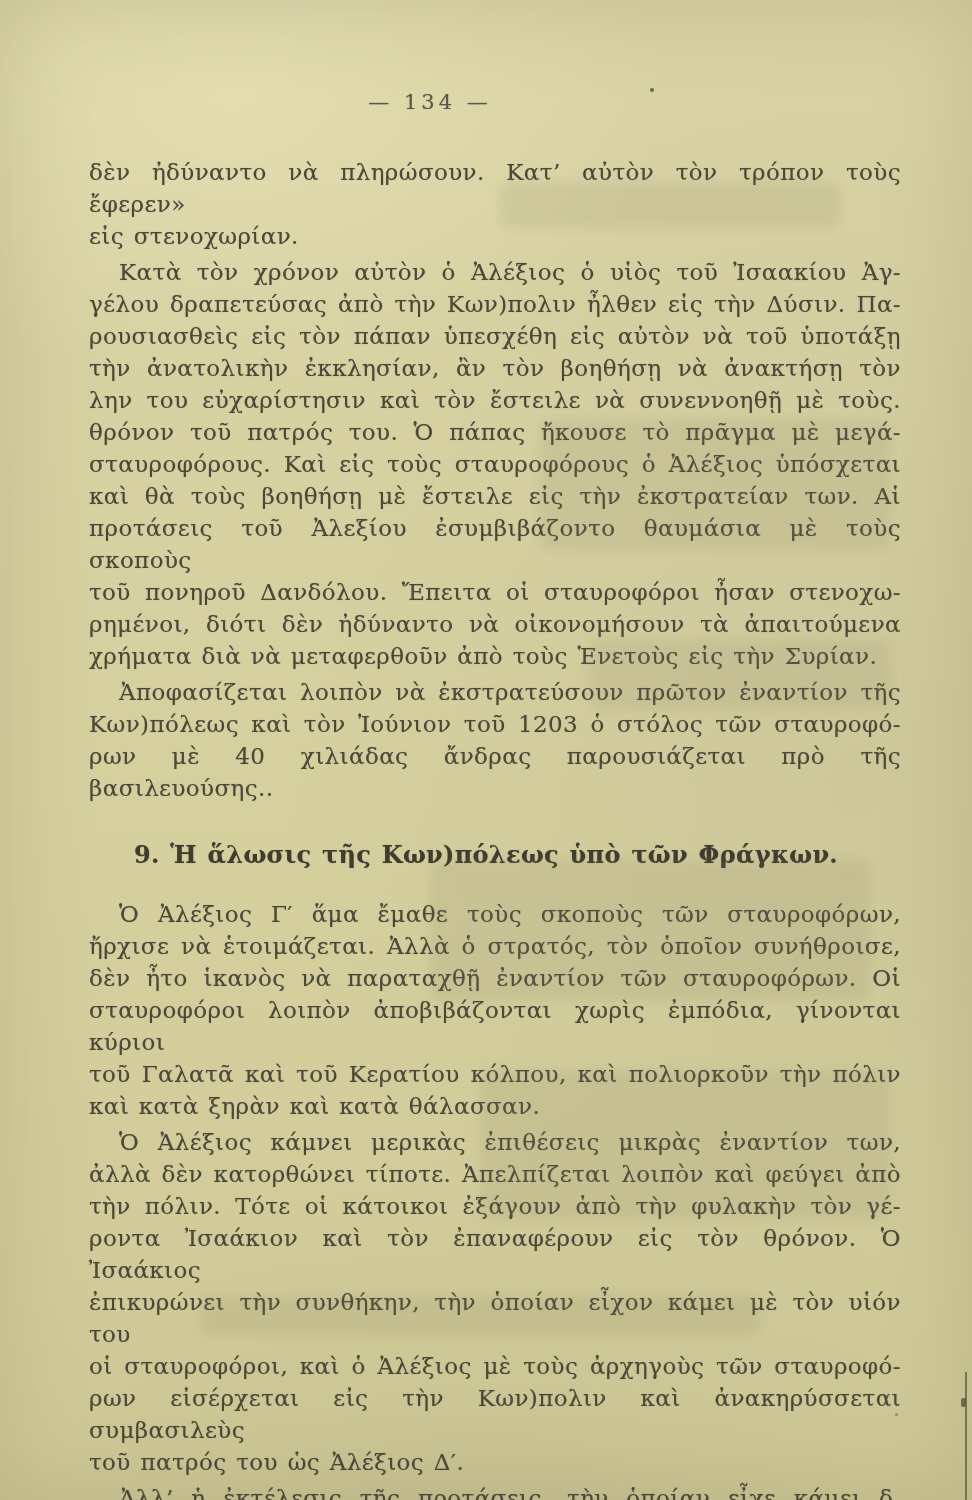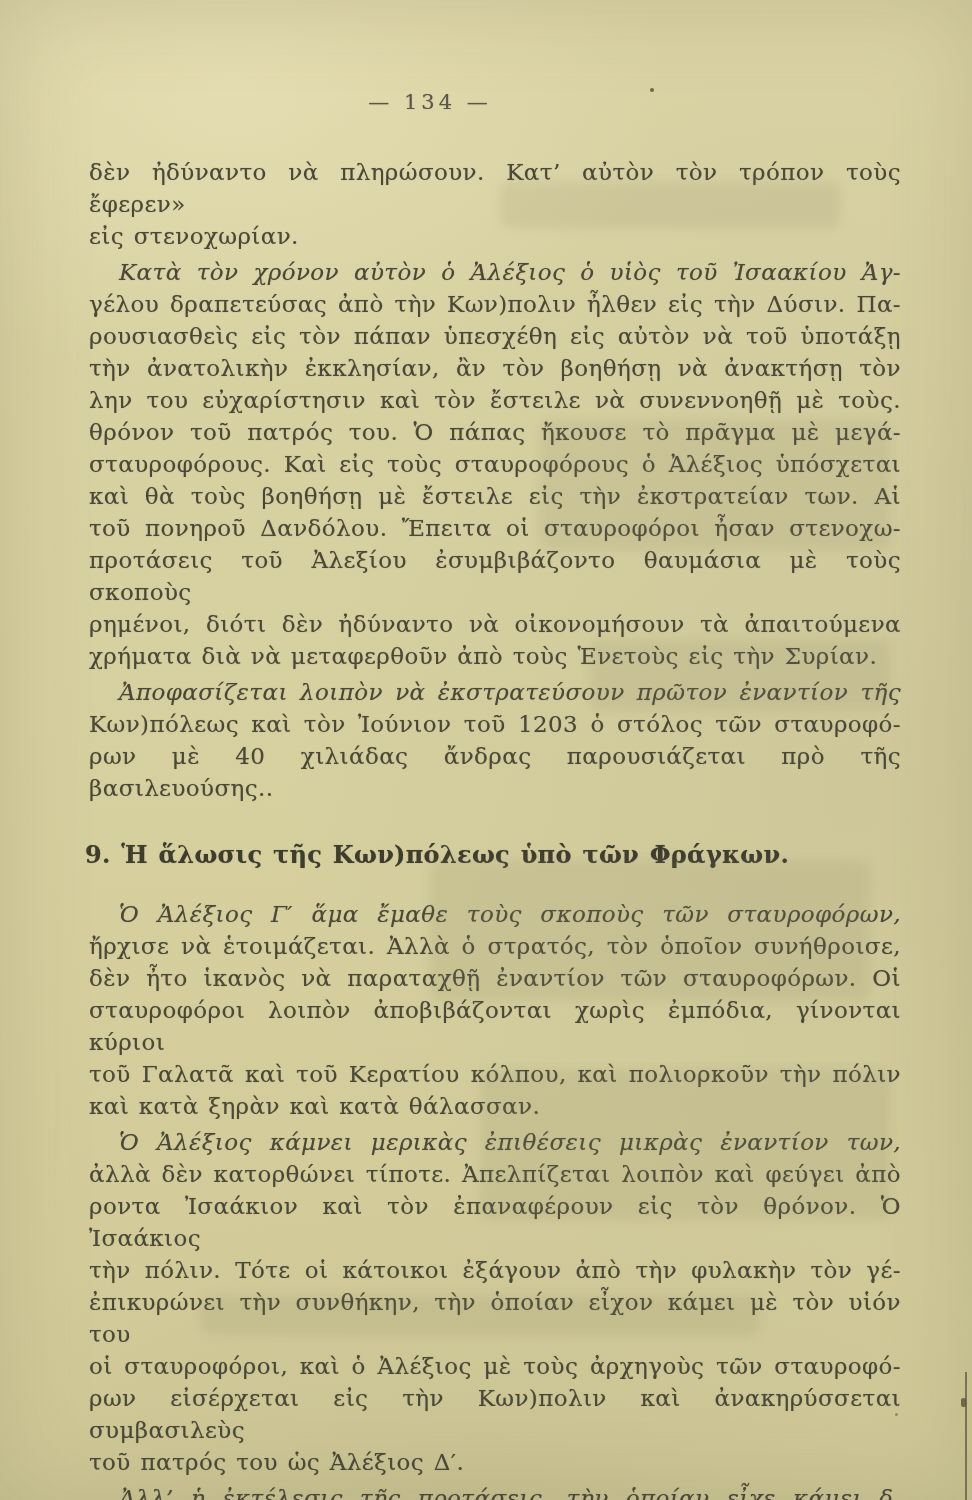--- a/index.html
+++ b/index.html
@@ -27,23 +27,23 @@
   .column{
     position:absolute;top:152px;left:85px;width:820px;
     font-size:23px;line-height:32px;
     letter-spacing:0.4px;word-spacing:2px;
     color:#4a4839;
     text-shadow:0 0 1px rgba(74,72,57,0.40);
   }
   .para{margin:4px;}
   .line{text-align:justify;text-align-last:justify;white-space:normal;}
   .line.left{text-align-last:left;}
-  .line.indent{text-indent:30px;font-style:italic;}
+  .line.indent{text-indent:30px;}
   .heading{
-    text-align:left;font-weight:bold;
+    text-align:center;font-weight:bold;
     font-size:24px;line-height:30px;
     margin:36px 18px 28px 0;
     letter-spacing:0.3px;color:#3e3c2f;
     text-shadow:0 0 1px rgba(62,60,47,0.45);
   }
   .smudge{
     position:absolute;border-radius:10px;
     background:rgba(138,134,98,0.14);
     filter:blur(5px);
   }
@@ -71,44 +71,44 @@
       </div>
       <div class="para">
         <div class="line indent">Κατὰ τὸν χρόνον αὐτὸν ὁ Ἀλέξιος ὁ υἱὸς τοῦ Ἰσαακίου Ἀγ-</div>
         <div class="line">γέλου δραπετεύσας ἀπὸ τὴν Κων)πολιν ἦλθεν εἰς τὴν Δύσιν. Πα-</div>
         <div class="line">ρουσιασθεὶς εἰς τὸν πάπαν ὑπεσχέθη εἰς αὐτὸν νὰ τοῦ ὑποτάξῃ</div>
         <div class="line">τὴν ἀνατολικὴν ἐκκλησίαν, ἂν τὸν βοηθήσῃ νὰ ἀνακτήσῃ τὸν</div>
         <div class="line">λην του εὐχαρίστησιν καὶ τὸν ἔστειλε νὰ συνεννοηθῇ μὲ τοὺς.</div>
         <div class="line">θρόνον τοῦ πατρός του. Ὁ πάπας ἤκουσε τὸ πρᾶγμα μὲ μεγά-</div>
         <div class="line">σταυροφόρους. Καὶ εἰς τοὺς σταυροφόρους ὁ Ἀλέξιος ὑπόσχεται</div>
         <div class="line">καὶ θὰ τοὺς βοηθήσῃ μὲ ἔστειλε εἰς τὴν ἐκστρατείαν των. Αἱ</div>
+        <div class="line">προτάσεις τοῦ Ἀλεξίου ἐσυμβιβάζοντο θαυμάσια μὲ τοὺς σκοποὺς</div>
         <div class="line">τοῦ πονηροῦ Δανδόλου. Ἔπειτα οἱ σταυροφόροι ἦσαν στενοχω-</div>
-        <div class="line">προτάσεις τοῦ Ἀλεξίου ἐσυμβιβάζοντο θαυμάσια μὲ τοὺς σκοποὺς</div>
         <div class="line">ρημένοι, διότι δὲν ἠδύναντο νὰ οἰκονομήσουν τὰ ἀπαιτούμενα</div>
         <div class="line left">χρήματα διὰ νὰ μεταφερθοῦν ἀπὸ τοὺς Ἑνετοὺς εἰς τὴν Συρίαν.</div>
       </div>
       <div class="para">
         <div class="line indent">Ἀποφασίζεται λοιπὸν νὰ ἐκστρατεύσουν πρῶτον ἐναντίον τῆς</div>
         <div class="line">Κων)πόλεως καὶ τὸν Ἰούνιον τοῦ 1203 ὁ στόλος τῶν σταυροφό-</div>
         <div class="line">ρων μὲ 40 χιλιάδας ἄνδρας παρουσιάζεται πρὸ τῆς βασιλευούσης..</div>
       </div>
       <div class="heading">9. Ἡ ἅλωσις τῆς Κων)πόλεως ὑπὸ τῶν Φράγκων.</div>
       <div class="para">
         <div class="line indent">Ὁ Ἀλέξιος Γ′ ἅμα ἔμαθε τοὺς σκοποὺς τῶν σταυροφόρων,</div>
         <div class="line">ἤρχισε νὰ ἑτοιμάζεται. Ἀλλὰ ὁ στρατός, τὸν ὁποῖον συνήθροισε,</div>
         <div class="line">δὲν ἦτο ἱκανὸς νὰ παραταχθῇ ἐναντίον τῶν σταυροφόρων. Οἱ</div>
         <div class="line">σταυροφόροι λοιπὸν ἀποβιβάζονται χωρὶς ἐμπόδια, γίνονται κύριοι</div>
         <div class="line">τοῦ Γαλατᾶ καὶ τοῦ Κερατίου κόλπου, καὶ πολιορκοῦν τὴν πόλιν</div>
         <div class="line left">καὶ κατὰ ξηρὰν καὶ κατὰ θάλασσαν.</div>
       </div>
       <div class="para">
         <div class="line indent">Ὁ Ἀλέξιος κάμνει μερικὰς ἐπιθέσεις μικρὰς ἐναντίον των,</div>
         <div class="line">ἀλλὰ δὲν κατορθώνει τίποτε. Ἀπελπίζεται λοιπὸν καὶ φεύγει ἀπὸ</div>
+        <div class="line">τὴν πόλιν. Τότε οἱ κάτοικοι ἐξάγουν ἀπὸ τὴν φυλακὴν τὸν γέ-</div>
         <div class="line">ροντα Ἰσαάκιον καὶ τὸν ἐπαναφέρουν εἰς τὸν θρόνον. Ὁ Ἰσαάκιος</div>
-        <div class="line">τὴν πόλιν. Τότε οἱ κάτοικοι ἐξάγουν ἀπὸ τὴν φυλακὴν τὸν γέ-</div>
         <div class="line">ἐπικυρώνει τὴν συνθήκην, τὴν ὁποίαν εἶχον κάμει μὲ τὸν υἱόν του</div>
         <div class="line">οἱ σταυροφόροι, καὶ ὁ Ἀλέξιος μὲ τοὺς ἀρχηγοὺς τῶν σταυροφό-</div>
         <div class="line">ρων εἰσέρχεται εἰς τὴν Κων)πολιν καὶ ἀνακηρύσσεται συμβασιλεὺς</div>
         <div class="line left">τοῦ πατρός του ὡς Ἀλέξιος Δ′.</div>
       </div>
       <div class="para">
         <div class="line indent">Ἀλλ’ ἡ ἐκτέλεσις τῆς προτάσεις, τὴν ὁποίαν εἶχε κάμει δ.</div>
       </div>
     </div>
 

